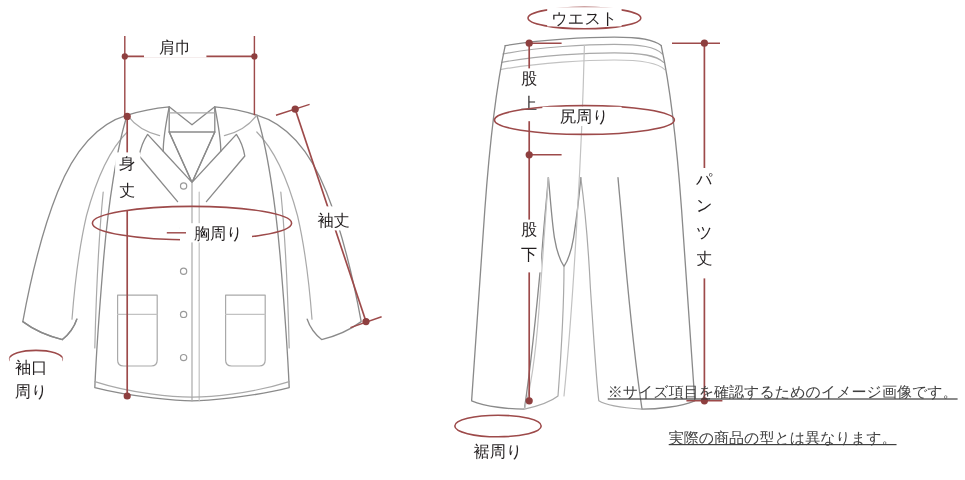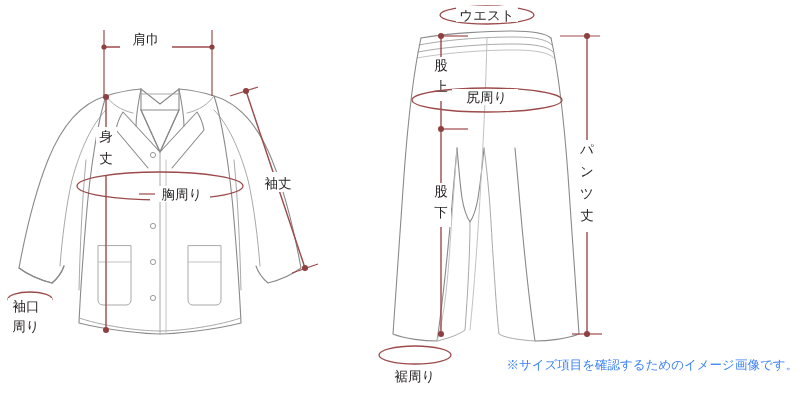--- a/index.html
+++ b/index.html
@@ -81,23 +81,24 @@
     fill: #231f20;
     font-size: 13.5px;
   }
   .note-text {
     position: absolute;
     right: 6px;
     bottom: 6px;
     text-align: center;
     font-family: "DejaVu Serif", "Liberation Serif", serif;
     font-size: 12.5px;
-    color: #3b82f6;
+    color: #404040;
     line-height: 1.55;
     white-space: pre-line;
+    text-decoration: underline;
   }
   .note-text div { display: block; }
 </style>
 </head>
 <body>
 
 <div id="stage">
 
   <svg class="diagram" viewBox="0 0 804 400">
 
@@ -267,15 +268,16 @@
       <text class="lbl-v" x="587" y="198" text-anchor="middle">ツ</text>
       <text class="lbl-v" x="587" y="220" text-anchor="middle">丈</text>
 
       <ellipse class="measure-ellipse" cx="415" cy="355" rx="36" ry="9"></ellipse>
       <text class="lbl" x="415" y="381" text-anchor="middle">裾周り</text>
     </g>
   </svg>
 
   <div class="note-text">
     <div>※サイズ項目を確認するためのイメージ画像です。</div>
+    <div>実際の商品の型とは異なります。</div>
   </div>
 
 </div>
 
 </body></html>

